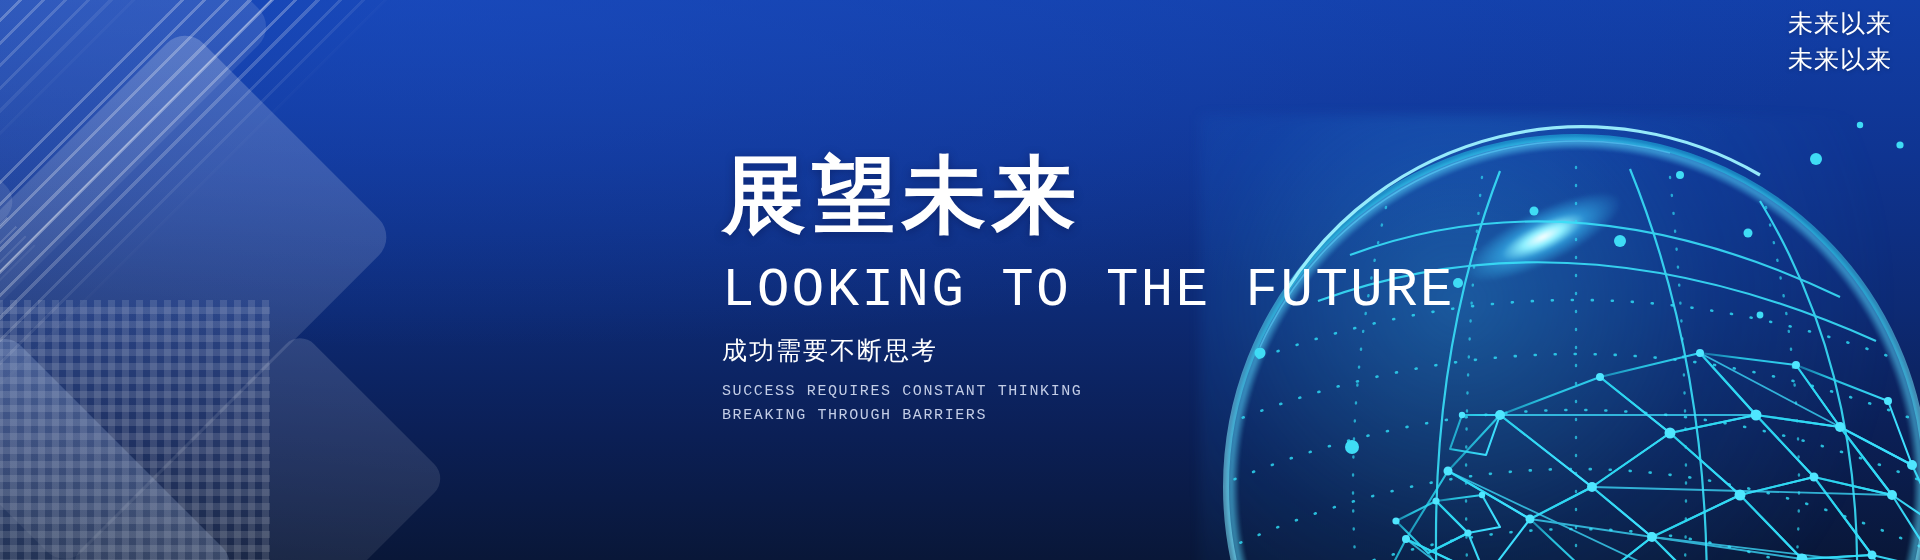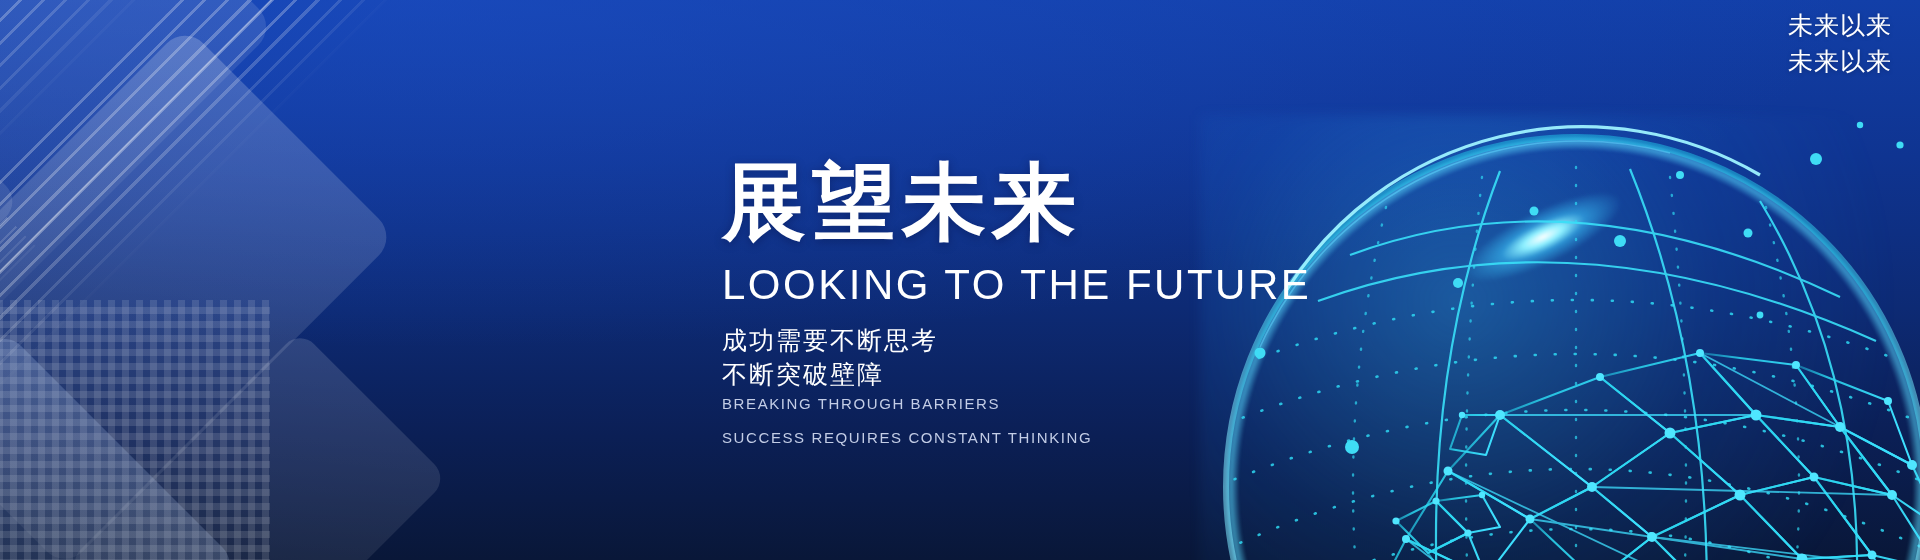--- a/index.html
+++ b/index.html
@@ -1,18 +1,18 @@
 <!DOCTYPE html>
 <html><head>
 <meta charset="utf-8">
 <style>
   html,body{margin:0;padding:0;background:#0a1330;}
   #banner{
     position:relative;width:1920px;height:560px;overflow:hidden;
-    font-family:Liberation Sans, sans-serif;
+    font-family:Liberation Mono, monospace;
     background:
       radial-gradient(120% 100% at 22% 0%, rgba(30,80,200,0.55) 0%, rgba(20,55,160,0.0) 62%),
       linear-gradient(180deg,#123fa8 0%, #0f3491 28%, #0d2a74 55%, #0b1f55 78%, #091738 100%);
   }
 
   
   .geo-layer{position:absolute;left:0;top:0;width:900px;height:560px;overflow:hidden;}
   .rot{position:absolute;transform-origin:0 0;}
   .card{background:linear-gradient(140deg,rgba(255,255,255,0.20),rgba(255,255,255,0.05));}
   .card2{background:linear-gradient(140deg,rgba(255,255,255,0.14),rgba(255,255,255,0.03));}
@@ -56,21 +56,21 @@
     transform:rotate(-26deg);filter:blur(1.5px);
   }
 
   
   .corner-tag{position:absolute;right:28px;top:8px;text-align:right;color:#fff;
     font-size:25px;line-height:1.42;letter-spacing:1px;font-weight:400;
     text-shadow:0 1px 4px rgba(0,0,0,.25);}
   .copy{position:absolute;left:722px;top:160px;width:760px;}
   .h1{color:#fff;font-size:84px;line-height:1;font-weight:700;letter-spacing:6px;
       margin:0 0 20px 0;text-shadow:0 2px 10px rgba(0,10,50,.35);}
-  .h2{color:#fff;font-size:42px;line-height:1;font-weight:300;letter-spacing:2.5px;
+  .h2{color:#fff;font-size:54px;line-height:1;font-weight:300;letter-spacing:2.5px;
       margin:0 0 18px 0;white-space:nowrap;}
   .cn-sub{color:#fff;font-size:25px;line-height:1.35;font-weight:400;letter-spacing:2px;margin:0;}
   .en-sub{color:#c3cde6;font-size:15px;line-height:1.62;font-weight:400;letter-spacing:1.6px;
           margin:10px 0 0 0;}
 </style>
 </head>
 <body>
 
 <div id="banner">
 
@@ -267,18 +267,17 @@
 
   <div class="corner-tag">
     <div>未来以来</div>
     <div>未来以来</div>
   </div>
 
   <div class="copy">
     <h1 class="h1">展望未来</h1>
     <div class="h2">LOOKING TO THE FUTURE</div>
     <p class="cn-sub">成功需要不断思考</p>
-    <p class="cn-sub">不断突破壁障</p>
+    <p class="en-sub">SUCCESS REQUIRES CONSTANT THINKING</p>
     <p class="en-sub" style="margin-top:0">BREAKING THROUGH BARRIERS</p>
-    <p class="en-sub">SUCCESS REQUIRES CONSTANT THINKING</p>
   </div>
 
 </div>
 
 </body></html>

